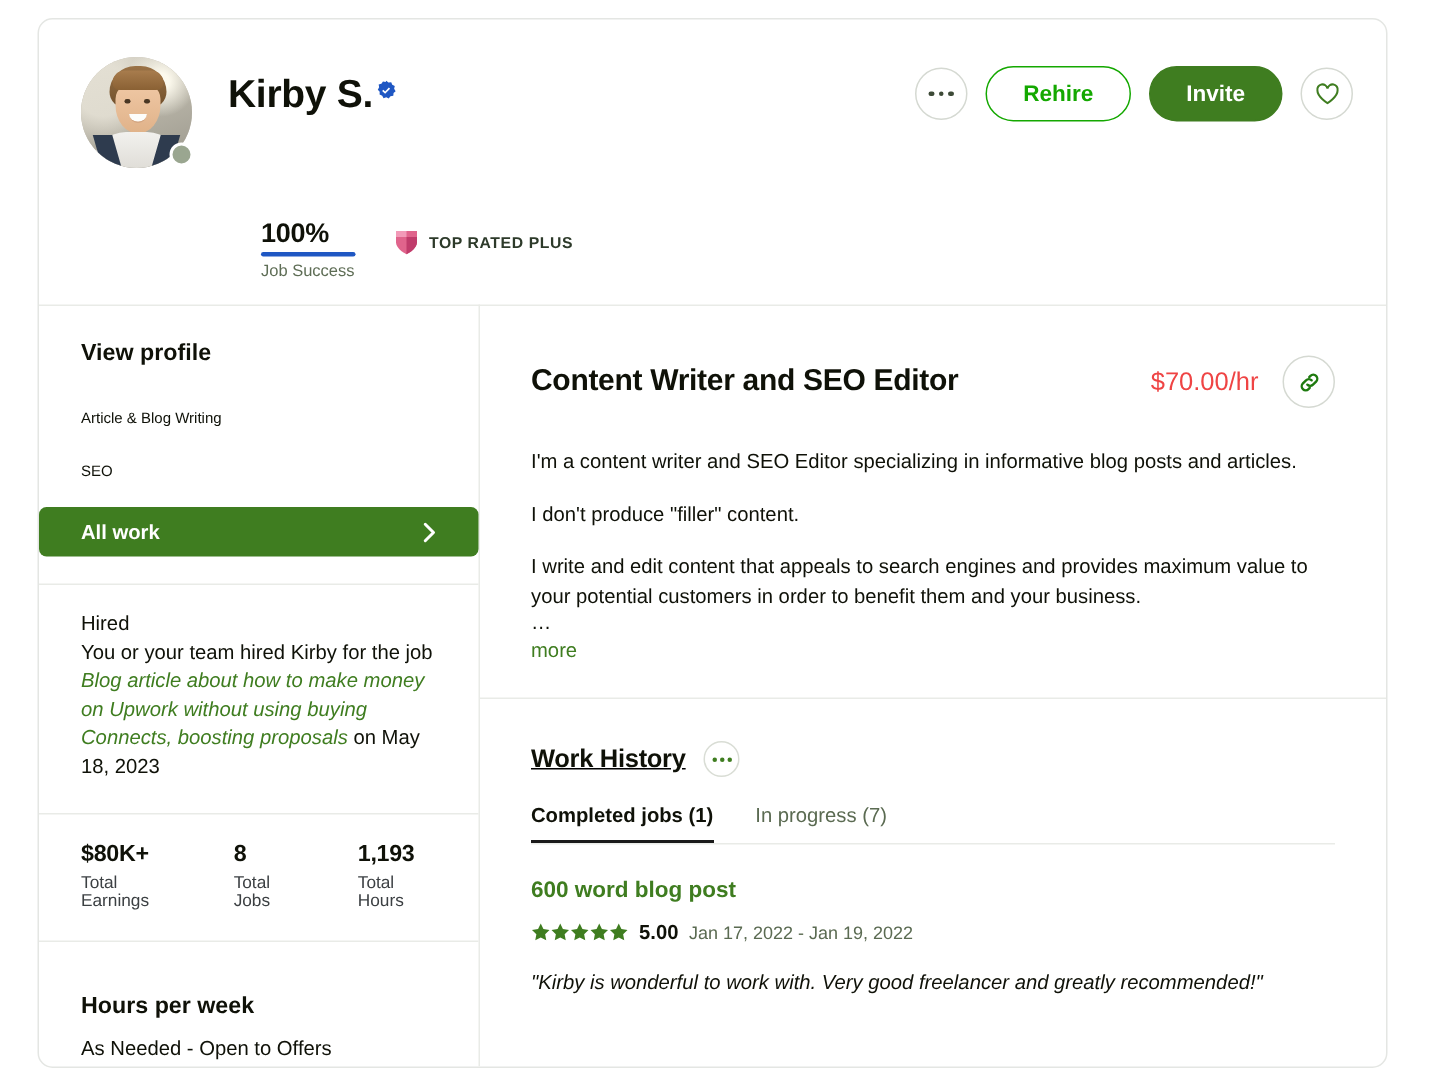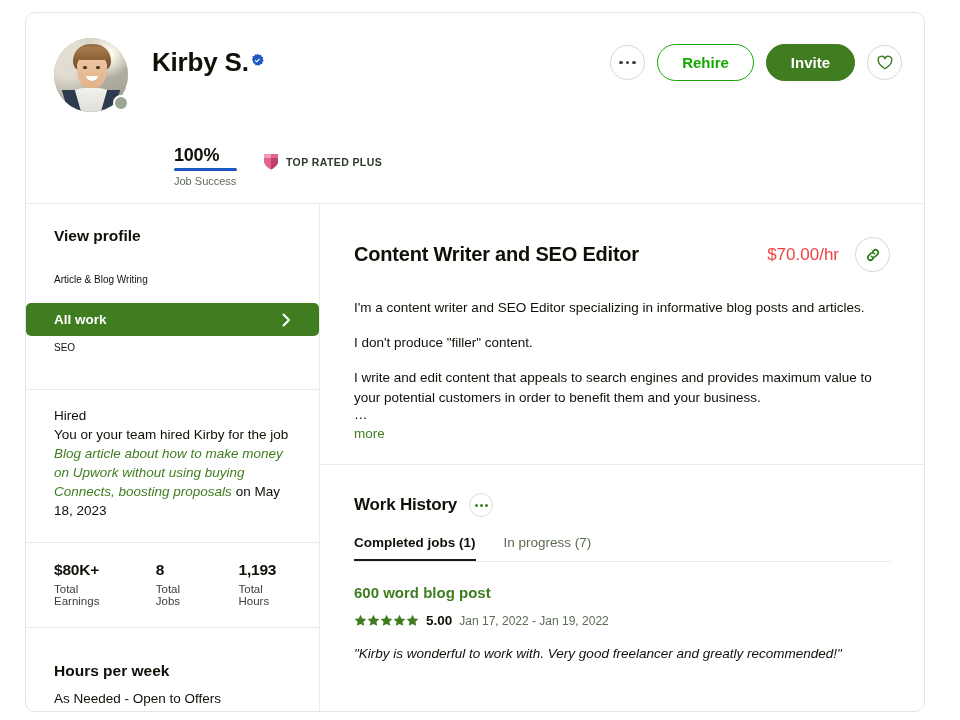--- a/index.html
+++ b/index.html
@@ -164,21 +164,21 @@
   .job-rate { font-size: 17px; color: #ef4444; margin-right: 16px; }
   .link-icon { width: 16px; height: 16px; display: block; }
 
   .job-desc { margin-top: 26px; }
   .job-desc p { font-size: 13.5px; color: #0f1108; line-height: 20px; margin-bottom: 15px; }
   .job-desc p:last-of-type { margin-bottom: 0; }
   .ellipsis-line { font-size: 13.5px; color: #0f1108; line-height: 10px; margin-top: 2px; }
   .more-link { font-size: 13.5px; color: #3f7d20; cursor: pointer; display: inline-block; margin-top: 6px; }
 
   .wh-sec { padding: 28px 34px 0 34px; }
-  .wh-head { display: flex; align-items: center; }
+  .wh-head { display: flex; align-items: center; text-decoration: underline; }
   .wh-title { font-size: 17px; font-weight: bold; color: #0f1108; letter-spacing: -.2px; margin-right: 12px; }
   .wh-dots-btn { width: 24px; height: 24px; border-radius: 50%; border: 1px solid #d9ddd5; background: #fff;
                  display: flex; align-items: center; justify-content: center; cursor: pointer; }
   .wh-dots-btn i { width: 3px; height: 3px; border-radius: 50%; background: #3f7d20; display: block; margin: 0 1px; }
 
   .tabs { display: flex; margin-top: 18px; border-bottom: 1px solid #e9ebe7; }
   .tab { font-size: 13.5px; color: #5b6b52; padding-bottom: 9px; margin-right: 28px; cursor: pointer; }
   .tab.active { color: #0f1108; font-weight: bold; border-bottom: 2px solid #1a1a1a; }
 
   .job-entry { padding-top: 22px; }
@@ -259,28 +259,28 @@
 
   <div class="body">
     <div class="col-split"></div>
 
     <div class="left">
       <div class="nav-sec">
         <div class="nav-title">View profile</div>
         <div class="nav-item">
           <span>Article &amp; Blog Writing</span>
         </div>
+        <div class="nav-item">
+          <span>SEO</span>
+        </div>
         <div class="nav-item active">
           <span>All work</span>
           <svg class="chev" viewBox="0 0 9 14">
             <path fill="none" stroke="#ffffff" stroke-width="2" stroke-linecap="round" stroke-linejoin="round" d="M1.5 1.5l5.5 5.5-5.5 5.5"></path>
           </svg>
-        </div>
-        <div class="nav-item">
-          <span>SEO</span>
         </div>
       </div>
 
       <div class="divider-h" style="position:relative;top:0;"></div>
 
       <div class="hired-sec">
         <div class="hired-title">Hired</div>
         <div class="hired-body">
           <span>You or your team hired Kirby for the job</span>
           <em>Blog article about how to make money on Upwork without using buying Connects, boosting proposals</em>

